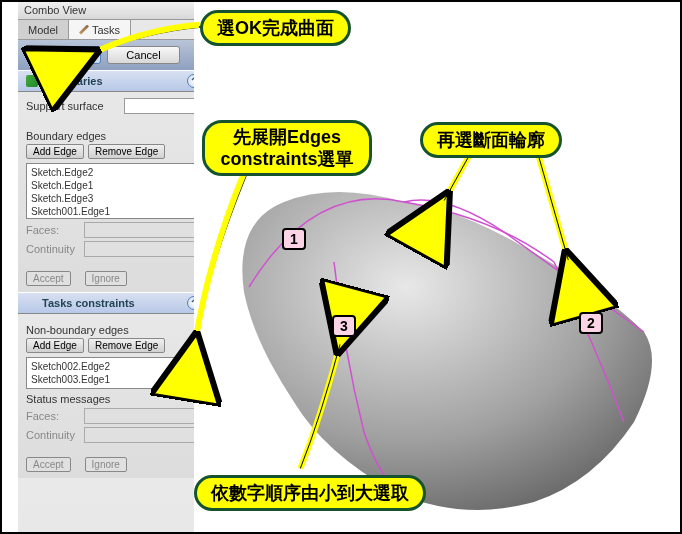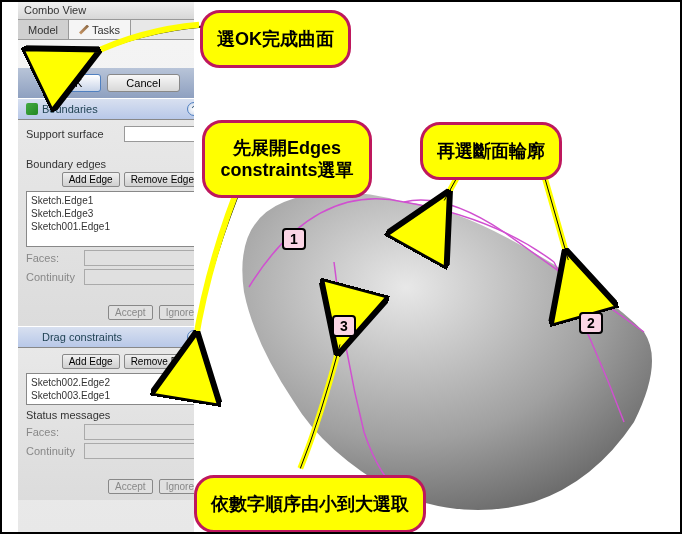--- a/index.html
+++ b/index.html
@@ -4,42 +4,42 @@
 <style>
   * { box-sizing: border-box; margin: 0; padding: 0; font-family: Arial, sans-serif; }
   body { width: 682px; height: 534px; background: #fff; position: relative; overflow: hidden; border: 2px solid #000; }
   .panel { position: absolute; left: 16px; top: 0; width: 192px; height: 530px; background: linear-gradient(#f5f5f5,#e8e8e8); border-right: 1px solid #888; }
   .title-bar { height: 18px; background: linear-gradient(#f0f0f0,#d8d8d8); padding: 2px 6px; font-size: 11px; color: #333; border-bottom: 1px solid #999; }
   .tabs { display: flex; height: 20px; background: #e8e8e8; border-bottom: 1px solid #999; }
   .tab { padding: 2px 10px; font-size: 11px; color: #333; border-right: 1px solid #999; display: flex; align-items: center; gap: 3px; }
   .tab.inactive { background: #d0d0d0; }
   .tab.active { background: #f5f5f5; }
   .pencil-icon { width: 10px; height: 10px; background: linear-gradient(45deg,#c96,#864); clip-path: polygon(0 80%, 80% 0, 100% 20%, 20% 100%); }
-  .btn-row { padding: 6px; background: linear-gradient(#b8c4d8,#8ea0c0); display: flex; gap: 6px; justify-content: center; margin-top: 28px; }
+  .btn-row { padding: 6px; background: linear-gradient(#b8c4d8,#8ea0c0); display: flex; gap: 6px; justify-content: center; }
   .btn { padding: 2px 18px; font-size: 11px; background: linear-gradient(#f8f8f8,#d8d8d8); border: 1px solid #888; border-radius: 3px; cursor: pointer; }
   .btn.sel { background: linear-gradient(#fff,#c8d4e8); border: 1px solid #5080c0; }
-  .section-hdr { padding: 3px 8px; background: linear-gradient(#d8e0f0,#b8c8e8); border-top: 1px solid #fff; border-bottom: 1px solid #888; display: flex; align-items: center; gap: 4px; font-size: 11px; color: #245; font-weight: normal; }
+  .section-hdr { padding: 3px 8px; background: linear-gradient(#d8e0f0,#b8c8e8); border-top: 1px solid #fff; border-bottom: 1px solid #888; display: flex; align-items: center; gap: 4px; font-size: 11px; color: #245; font-weight: bold; }
   .section-hdr .exp { margin-left: auto; width: 14px; height: 14px; background: radial-gradient(#fff,#c8d4e8); border: 1px solid #5080c0; border-radius: 50%; font-size: 10px; display: flex; align-items: center; justify-content: center; color: #357; cursor: pointer; }
   .cube-icon { width: 12px; height: 12px; background: linear-gradient(135deg,#4a4,#282); border-radius: 2px; }
   .section-body { padding: 6px 8px; background: linear-gradient(#e8e8e8,#dcdcdc); font-size: 11px; color: #333; }
   .field-row { display: flex; align-items: center; gap: 20px; margin-bottom: 16px; }
   .field-row label { flex: 0 0 auto; }
   .field-row input[type=text] { flex: 1; border: 1px solid #999; background: #fff; height: 16px; font-size: 11px; padding: 0 2px; }
   .sub-label { margin: 4px 0 2px; }
-  .mini-btns { display: flex; gap: 4px; margin-bottom: 4px; justify-content: flex-end; }
+  .mini-btns { display: flex; gap: 4px; margin-bottom: 4px; }
   .mini-btn { padding: 1px 6px; font-size: 10px; background: linear-gradient(#f0f0f0,#d0d0d0); border: 1px solid #888; border-radius: 2px; cursor: pointer; }
   .listbox { background: #fff; border: 1px solid #888; height: 56px; overflow: auto; font-size: 10px; padding: 2px 4px; line-height: 13px; }
   .hint { font-size: 10px; margin: 4px 0; color: #444; }
   .disabled-row { display: flex; align-items: center; gap: 4px; margin: 3px 0; }
   .disabled-row label { width: 54px; color: #888; }
   .combo-dis { flex: 1; height: 16px; background: #e0e0e0; border: 1px solid #aaa; }
-  .accept-row { display: flex; gap: 6px; justify-content: flex-end; margin-top: 20px; }
+  .accept-row { display: flex; gap: 14px; margin-top: 14px; }
   .accept-row .mini-btn { color: #888; background: #e0e0e0; }
   .view3d { position: absolute; left: 192px; top: 0; right: 0; bottom: 0; background: #fff; }
-  .callout { position: absolute; background: #ff0; border: 3px solid #be185d; border-radius: 20px; padding: 14px 14px; font-size: 18px; font-weight: bold; color: #000; white-space: nowrap; text-align: center; z-index: 20; }
+  .callout { position: absolute; background: #ff0; border: 3px solid #14532d; border-radius: 20px; padding: 3px 14px; font-size: 18px; font-weight: bold; color: #000; white-space: nowrap; text-align: center; z-index: 20; }
   .callout.multi { white-space: normal; line-height: 22px; }
   .num-badge { position: absolute; width: 24px; height: 22px; background: #fbd5e5; border: 2px solid #000; border-radius: 4px; font-size: 14px; font-weight: bold; display: flex; align-items: center; justify-content: center; z-index: 15; }
   svg.overlay { position: absolute; left: 0; top: 0; width: 100%; height: 100%; pointer-events: none; z-index: 10; }
   .shape3d { position: absolute; z-index: 5; }
 </style>
 </head>
 <body>
 
 <div class="panel">
   <div class="title-bar">Combo View</div>
@@ -64,43 +64,45 @@
     <div class="field-row">
       <label>Support surface</label>
       <input type="text" value="" style="">
     </div>
     <div class="sub-label">Boundary edges</div>
     <div class="mini-btns">
       <button class="mini-btn">Add Edge</button>
       <button class="mini-btn">Remove Edge</button>
     </div>
     <div class="listbox">
+      <div>Sketch.Edge2</div>
       <div>Sketch.Edge1</div>
       <div>Sketch.Edge3</div>
       <div>Sketch001.Edge1</div>
     </div>
     <div class="disabled-row">
       <label>Faces:</label>
       <div class="combo-dis"></div>
     </div>
     <div class="disabled-row">
       <label>Continuity</label>
       <div class="combo-dis"></div>
     </div>
     <div class="accept-row">
       <button class="mini-btn">Accept</button>
       <button class="mini-btn">Ignore</button>
     </div>
   </div>
 
   <div class="section-hdr">
-    <span style="margin-left:16px">Drag constraints</span>
+    <span style="margin-left:16px">Tasks constraints</span>
     <span class="exp">⌃</span>
   </div>
   <div class="section-body">
+    <div class="sub-label">Non-boundary edges</div>
     <div class="mini-btns">
       <button class="mini-btn">Add Edge</button>
       <button class="mini-btn">Remove Edge</button>
     </div>
     <div class="listbox" style="height:32px">
       <div>Sketch002.Edge2</div>
       <div>Sketch003.Edge1</div>
     </div>
     <div class="sub-label">Status messages</div>
     <div class="disabled-row">

